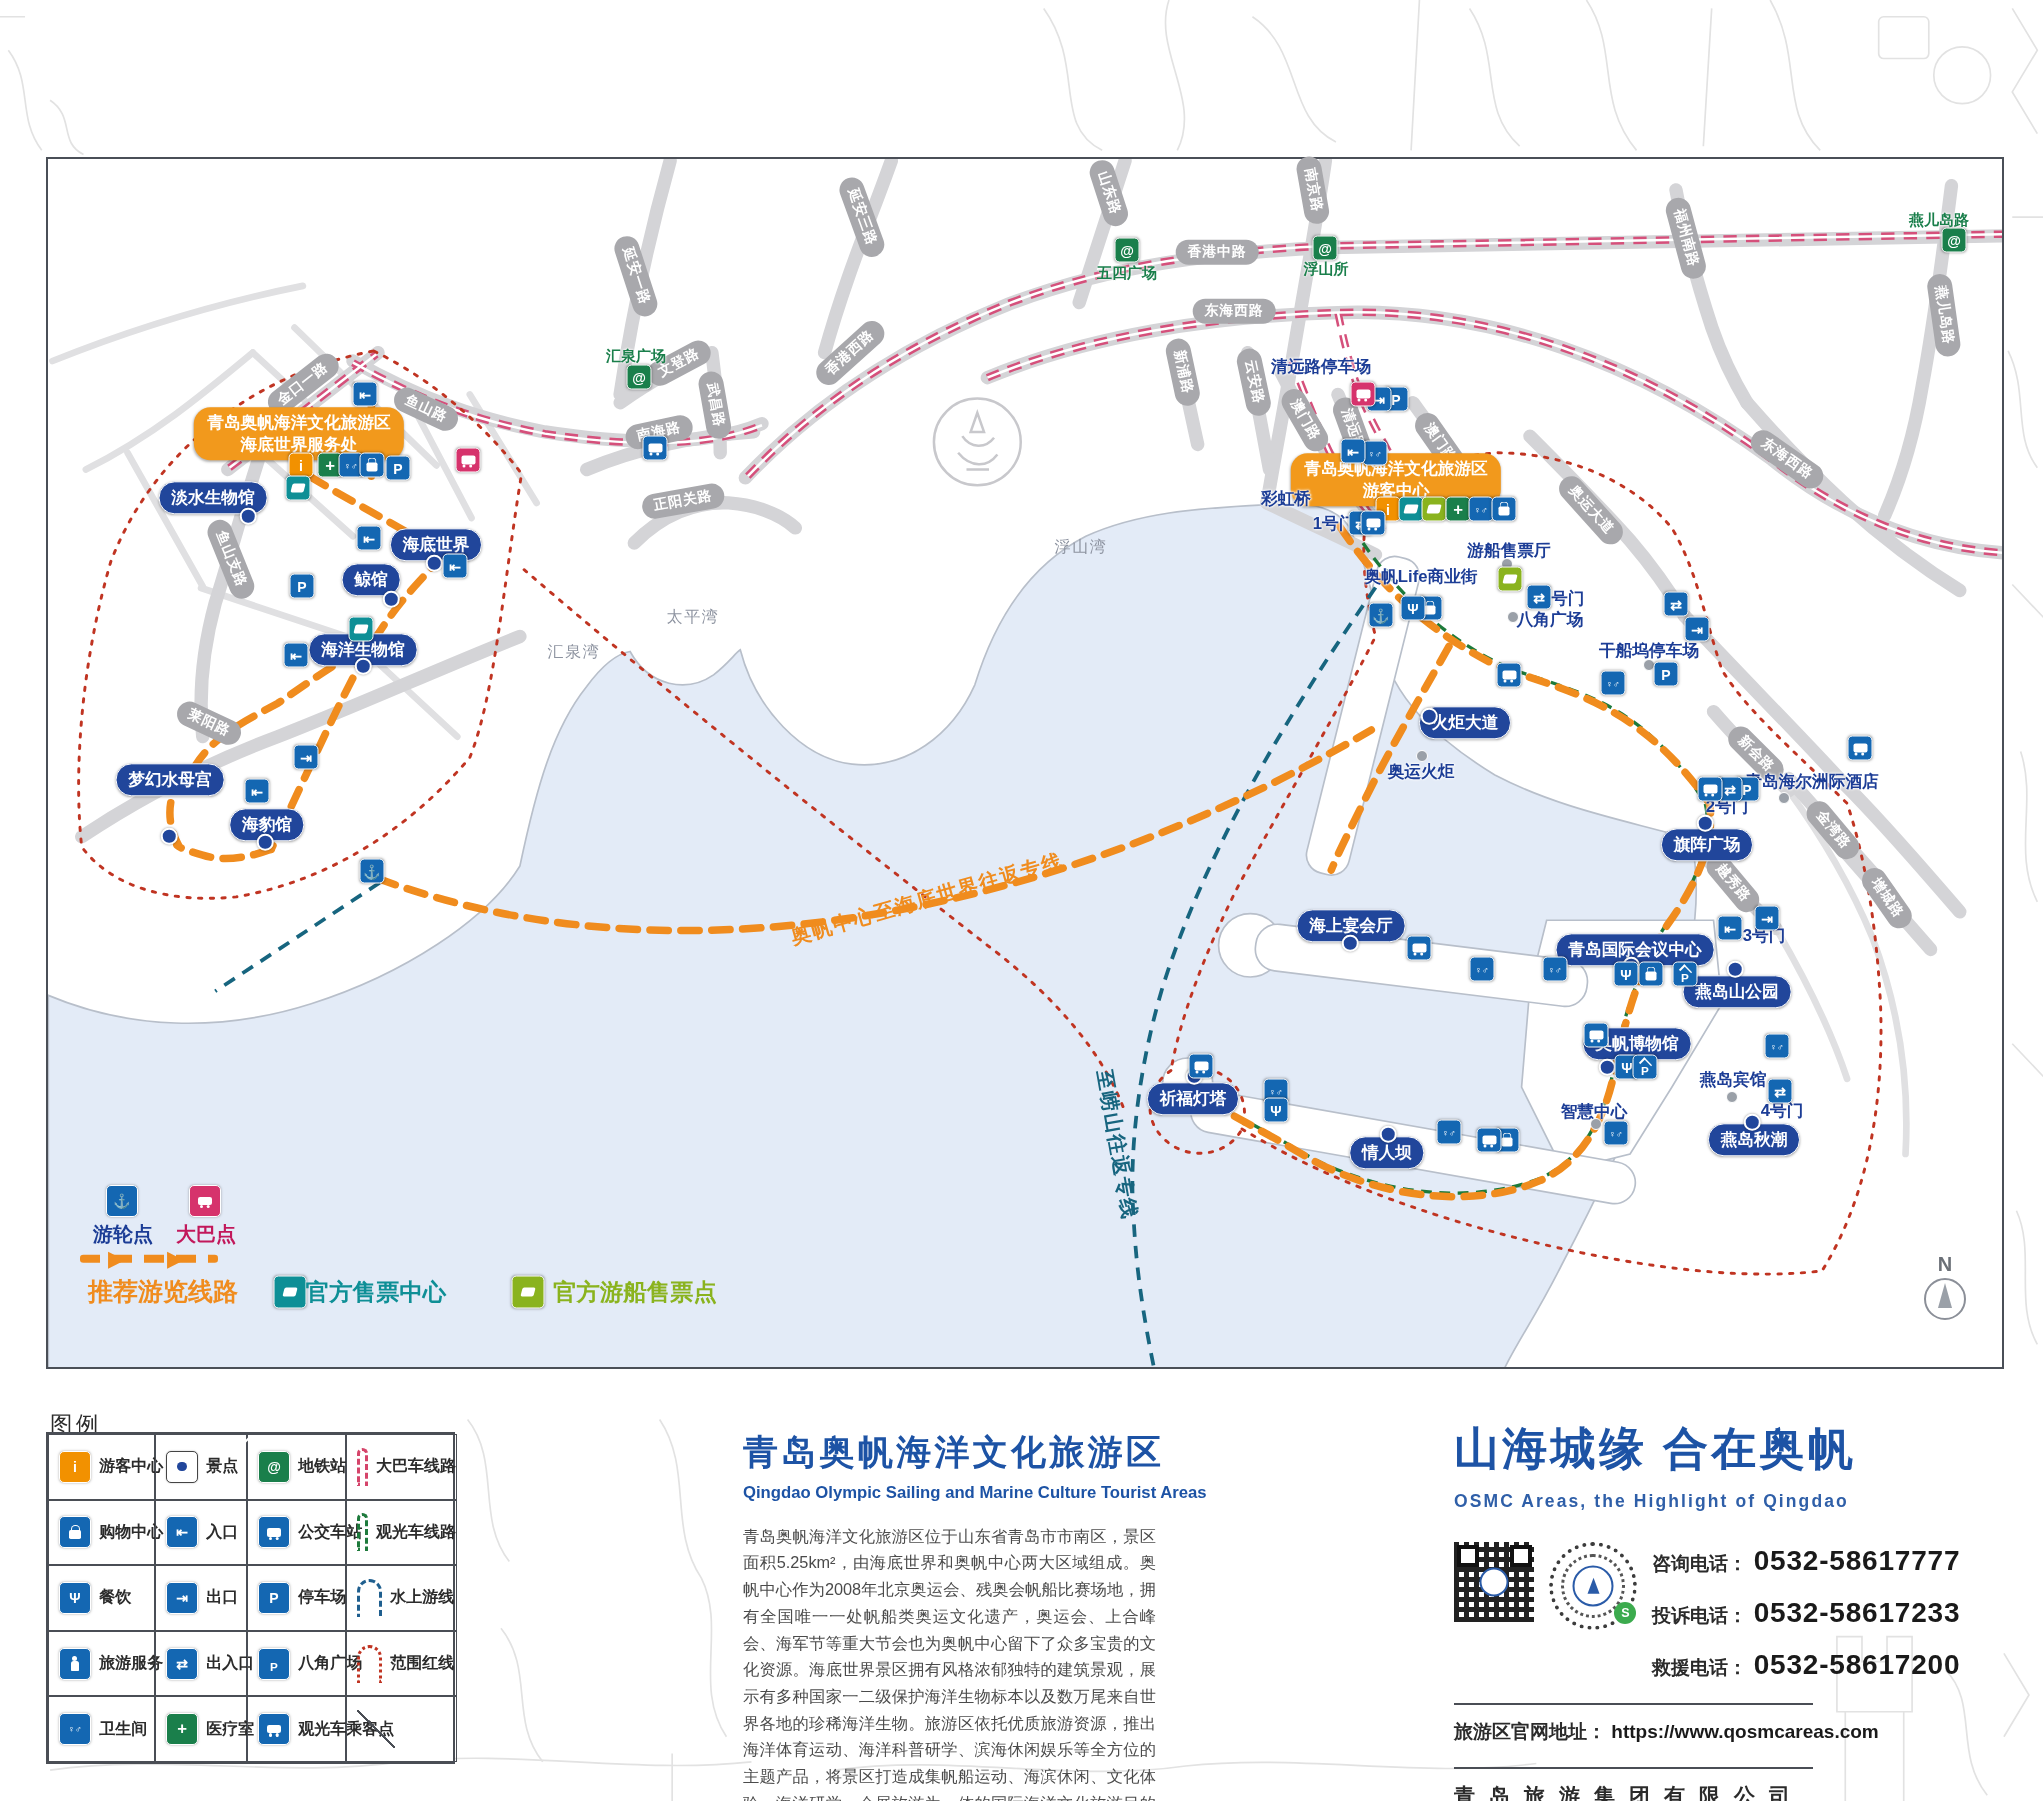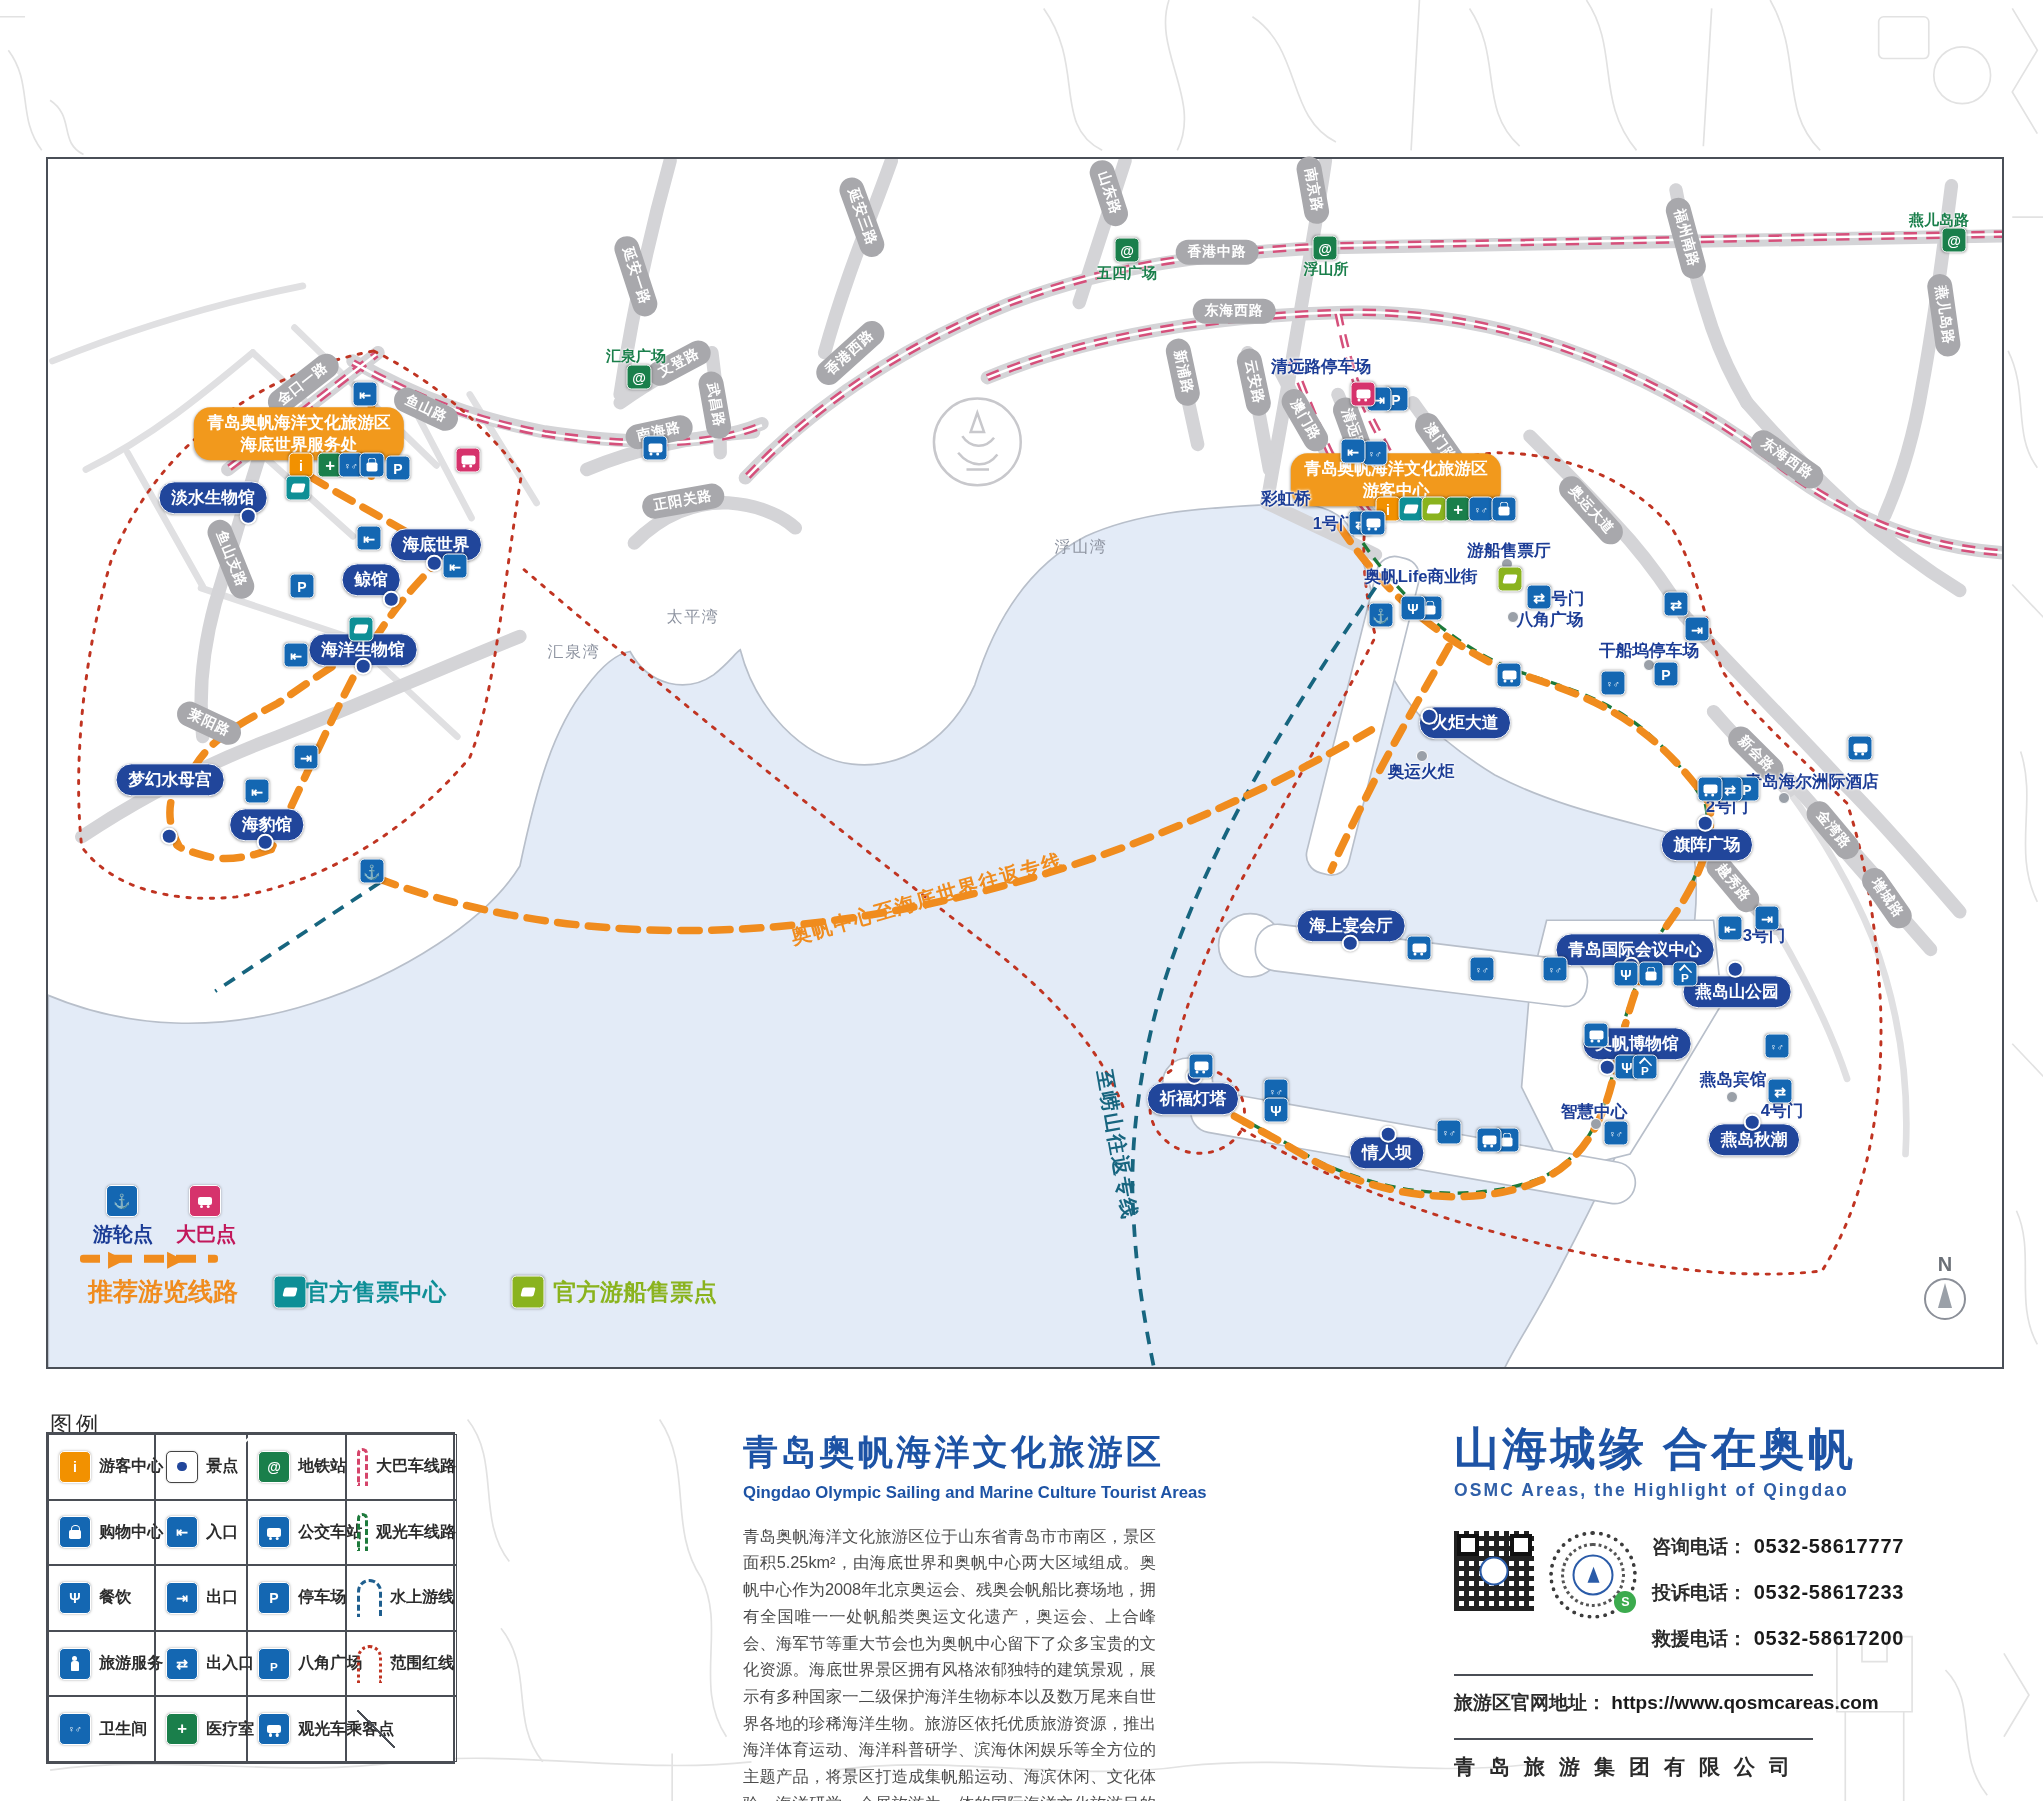--- a/index.html
+++ b/index.html
@@ -66,41 +66,41 @@
           border:2.1px solid #4a4e55;background:#fff;box-sizing:border-box;}
   .lg-cell{border:0.8px solid #4a4e55;display:flex;align-items:center;gap:8.3px;padding:0 0 0 10px;box-sizing:border-box;}
   .lg-cell .lbl{font-size:16px;font-weight:bold;color:#2b2b2b;white-space:nowrap;}
   .lg-diag{background:linear-gradient(to top right,transparent calc(50% - 1px),#4a4e55 calc(50% - 1px),#4a4e55 calc(50% + 1px),transparent calc(50% + 1px));}
   .about{position:absolute;left:743px;top:1429px;width:413px;z-index:4;}
   .about-title{font-size:35px;font-weight:900;color:#1d53a5;letter-spacing:3.3px;white-space:nowrap;}
   .about-sub{font-size:16.7px;font-weight:bold;color:#1d53a5;margin-top:6.7px;white-space:nowrap;}
   .about-body{margin-top:20px;font-size:16.3px;line-height:1.64;color:#4b4b4b;text-align:justify;}
   .promo{position:absolute;left:1454px;top:1419px;width:359px;z-index:4;}
   .promo-slogan{font-size:45px;font-weight:900;color:#1d53a5;letter-spacing:3.3px;white-space:nowrap;}
-  .promo-en{font-size:17.5px;font-weight:bold;color:#2f5fa8;letter-spacing:2.1px;margin-top:1px;white-space:nowrap;}
+  .promo-en{font-size:17.5px;font-weight:bold;color:#2f5fa8;letter-spacing:2.1px;margin-top:12px;white-space:nowrap;}
   .promo-mid{display:flex;align-items:flex-start;gap:15px;margin-top:30px;}
   .qr1{width:80px;height:80px;position:relative;flex:none;
        background:repeating-linear-gradient(0deg,#222 0 5px,transparent 5px 10px),
                   repeating-linear-gradient(90deg,#222 0 5px,#fff 5px 10px);}
   .qr1::before{content:"";position:absolute;top:2.5px;left:2.5px;width:14px;height:14px;border:4.2px solid #111;background:#fff;}
   .qr1::after{content:"";position:absolute;top:2.5px;right:2.5px;width:14px;height:14px;border:4.2px solid #111;background:#fff;}
   .qr1 .qlogo{position:absolute;left:50%;top:50%;transform:translate(-50%,-50%);width:25px;height:25px;
        border-radius:50%;background:#fff;border:2.5px solid #2a5ba8;}
   .qr2{width:88px;height:88px;border-radius:50%;border:4.2px dotted #3c3c3c;position:relative;flex:none;box-sizing:border-box;}
   .qr2::before{content:"";position:absolute;inset:8.3px;border-radius:50%;border:3.3px dotted #555;}
   .qr2 .qlogo{position:absolute;left:50%;top:50%;transform:translate(-50%,-50%);width:37px;height:37px;
        border-radius:50%;background:#fff;border:2.5px solid #2a5ba8;}
   .qr2 .qlogo::before{content:"";position:absolute;left:50%;top:50%;transform:translate(-50%,-55%);
        width:0;height:0;border-left:6.7px solid transparent;border-right:6.7px solid transparent;border-bottom:16.7px solid #2a5ba8;}
   .qr2 .badge{position:absolute;right:-3.3px;bottom:1.7px;width:22px;height:22px;border-radius:50%;
        background:#3cab4e;color:#fff;font-size:12.5px;font-weight:bold;display:flex;align-items:center;justify-content:center;}
   .phones{display:flex;flex-direction:column;gap:20px;margin-top:3.3px;}
   .phone-row{white-space:nowrap;}
   .phone-row .pl{font-size:19px;font-weight:bold;color:#2b2b2b;}
-  .phone-row .pn{font-size:20px;font-weight:bold;color:#1a1a1a;margin-left:6.7px;letter-spacing:0.8px;}
+  .phone-row .pn{font-size:28px;font-weight:bold;color:#1a1a1a;margin-left:6.7px;letter-spacing:0.8px;}
   .promo-div{height:0;border-top:2.1px solid #4a4e55;margin-top:22px;}
   .site-row{margin-top:13.4px;font-size:19px;font-weight:bold;color:#2b2b2b;white-space:nowrap;}
   .site-row .url{font-weight:bold;color:#1a1a1a;}
   .company{margin-top:13.4px;font-size:21px;font-weight:bold;color:#2b2b2b;letter-spacing:14px;white-space:nowrap;overflow:hidden;}
   .inmap-label{font-weight:bold;white-space:nowrap;text-align:center;}
   .dash-line{width:138px;height:8.3px;
      background:repeating-linear-gradient(90deg,#f08c1e 0 20px,transparent 20px 32px);
      position:relative;border-radius:3.3px;}
   .dash-line::before,.dash-line::after{color:#f08c1e;font-size:22px;position:absolute;top:-9.2px;}
   .dash-line::before{content:"▶";left:28px;}

